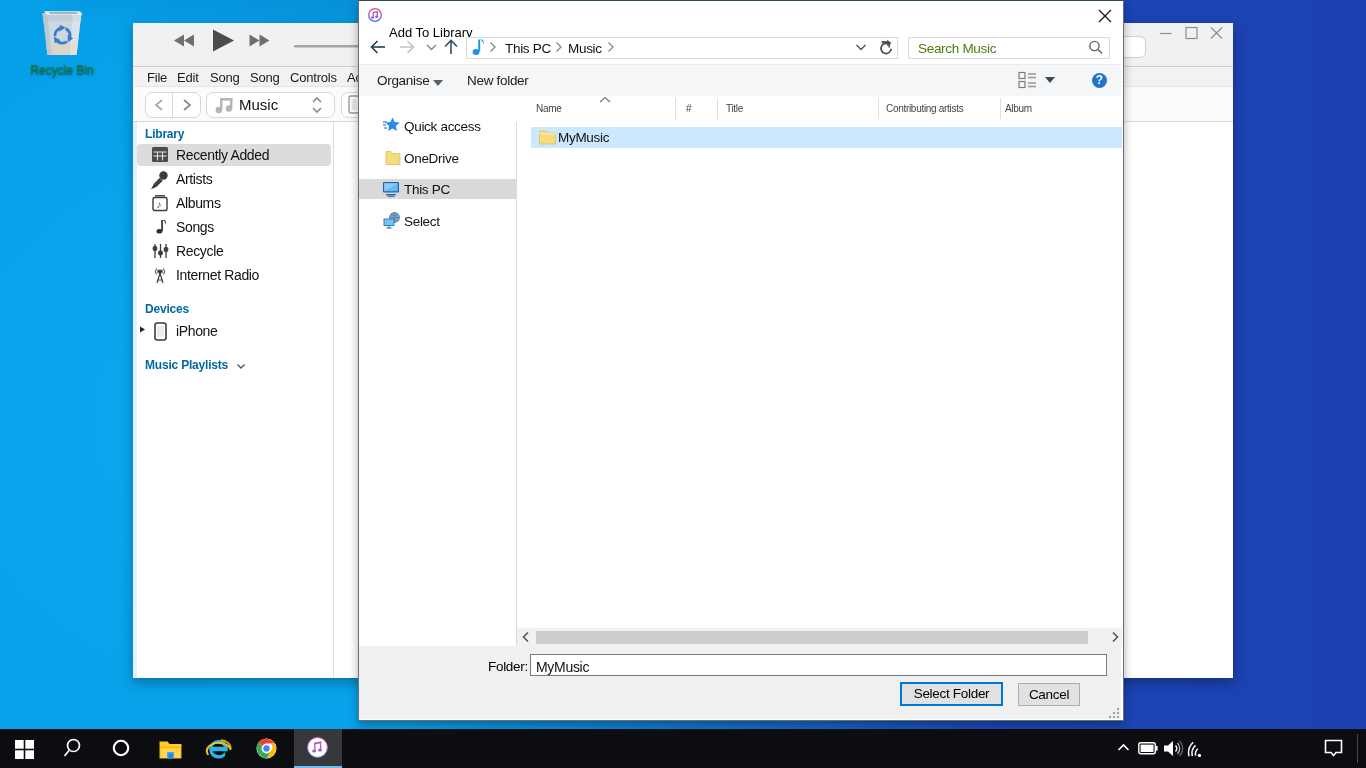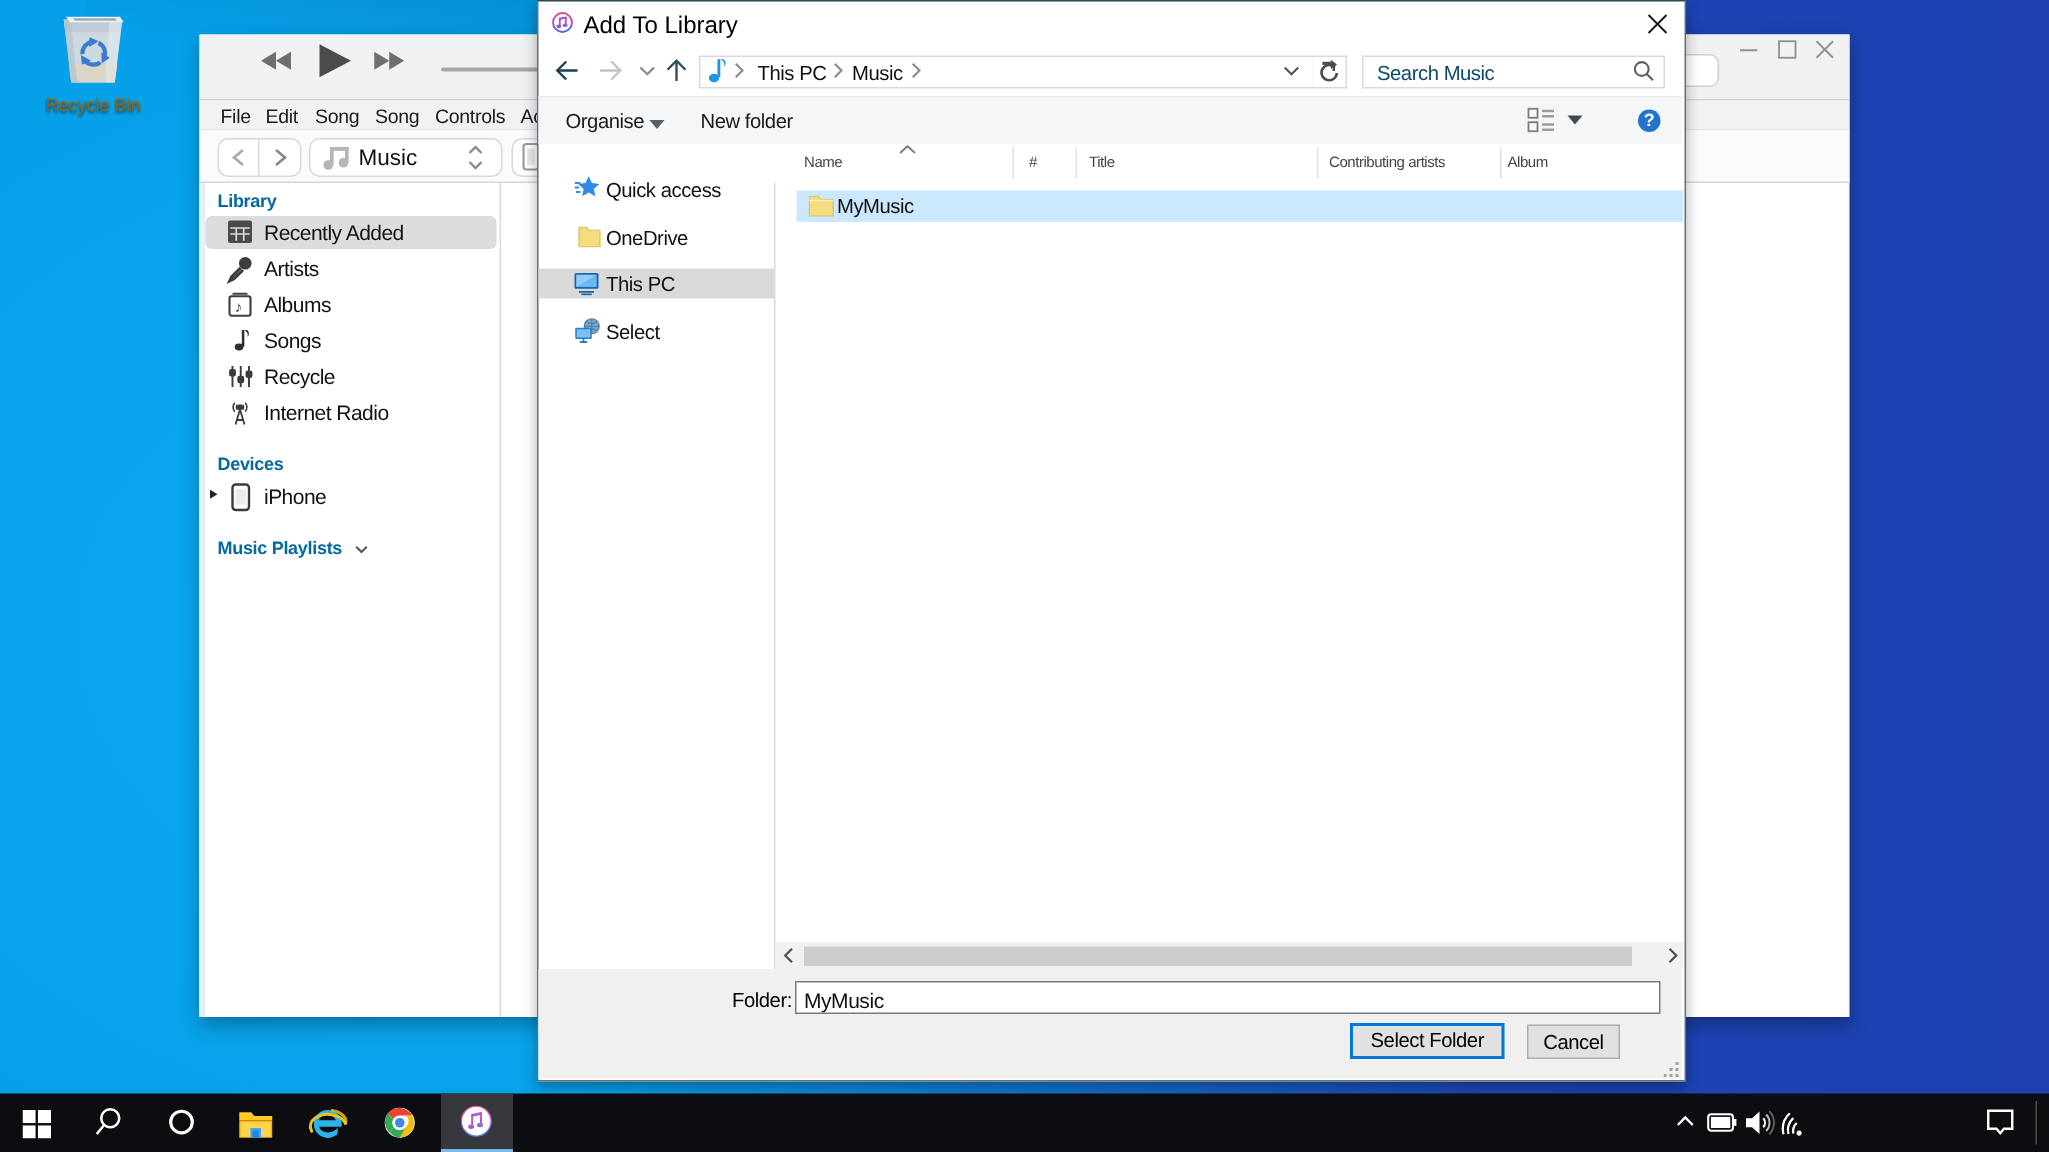--- a/index.html
+++ b/index.html
@@ -9,21 +9,21 @@
   #desktop{position:absolute;left:0;top:0;width:1366px;height:768px;
     background:linear-gradient(to right,#00a4ef 0px,#00a4ef 380px,#0d7ad8 680px,#1e49c0 1000px,#1e46ba 1366px);}
   #beam1{position:absolute;left:60px;top:-40px;width:420px;height:90px;
     background:linear-gradient(to bottom,rgba(8,90,160,0.35),rgba(8,90,160,0));
     transform:rotate(9deg);}
   #dsk-shade{position:absolute;left:0;top:0;width:1366px;height:768px;
     background:radial-gradient(ellipse 1000px 800px at 300px 420px, rgba(255,255,255,0.05), rgba(0,0,30,0.06) 88%);}
   
   #rbin{position:absolute;left:30px;top:6px;width:64px;height:70px;text-align:center;}
   #rbin-label{position:absolute;left:-20px;top:57px;width:104px;text-align:center;
-    color:#a16207;font-size:12px;text-shadow:0 1px 2px rgba(0,0,0,0.7);}
+    color:#15803d;font-size:12px;text-shadow:0 1px 2px rgba(0,0,0,0.7);}
   
   #itw{position:absolute;left:133px;top:23px;width:1100px;height:655px;background:#fff;
     box-shadow:0 5px 12px rgba(0,0,0,0.30);}
   #it-toolbar{position:absolute;left:0;top:0;width:1100px;height:43px;background:#f0f1f2;border-bottom:1px solid #cfcfcf;}
   #it-menubar{position:absolute;left:0;top:44px;width:1100px;height:19px;background:#f2f2f3;border-bottom:1px solid #e4e4e4;}
   #it-navbar{position:absolute;left:0;top:64px;width:1100px;height:34px;background:#fbfbfc;border-bottom:1px solid #d6d6d6;}
   #it-side{position:absolute;left:0;top:99px;width:200px;height:556px;background:#fff;border-right:1px solid #dcdcdc;}
   .mi{position:absolute;top:3px;font-size:13px;letter-spacing:-0.2px;color:#1a1a1a;}
   .srow{position:absolute;left:43px;font-size:14px;letter-spacing:-0.35px;color:#111;}
   .shead{position:absolute;left:12px;font-size:12px;font-weight:bold;letter-spacing:-0.2px;color:#0369a1;}
@@ -210,21 +210,21 @@
     </defs>
     <circle cx="7" cy="7" r="6.3" fill="#fff" stroke="url(#itg)" stroke-width="1.3"></circle>
     <g fill="url(#itg)">
       <rect x="8.6" y="3.4" width="1.2" height="5.4"></rect>
       <rect x="4.6" y="4.6" width="1.2" height="5.0"></rect>
       <rect x="4.6" y="3.9" width="5.2" height="1.3" transform="rotate(-10 4.6 4.4)"></rect>
       <ellipse cx="4.6" cy="9.6" rx="1.6" ry="1.2"></ellipse>
       <ellipse cx="8.7" cy="8.8" rx="1.6" ry="1.2"></ellipse>
     </g>
   </svg>
-  <div class="abs" style="left:30px;top:8px;font-size:16px;color:#000;">Add To Library</div>
+  <div class="abs" style="left:30px;top:24px;font-size:13px;color:#000;">Add To Library</div>
   <svg class="abs" style="left:737px;top:6px" width="18" height="18" viewBox="0 0 18 18">
     <g stroke="#1a1a1a" stroke-width="1.3">
       <line x1="3" y1="3" x2="15" y2="15"></line>
         <line x1="15" y1="3" x2="3" y2="15"></line>
     </g>
   </svg>
 
   <svg class="abs" style="left:10px;top:36px" width="95" height="22" viewBox="0 0 95 22">
     <g fill="none" stroke="#1d4152" stroke-width="1.6">
       <line x1="2.5" y1="10" x2="16" y2="10"></line>
@@ -263,21 +263,21 @@
 
   <div class="abs" style="left:516px;top:36px;width:22px;height:20px;border:1px solid #d9d9d9;border-left:none;background:#fff;"></div>
   <svg class="abs" style="left:518px;top:38px" width="18" height="17" viewBox="0 0 18 17">
     <path d="M12.9 6.0 A5.1 5.1 0 1 0 14.2 9.7" fill="none" stroke="#4d4d4d" stroke-width="1.7"></path>
     <path d="M12.2 5.3 L12.2 8.4" stroke="#4d4d4d" stroke-width="1.6"></path>
     <rect x="4.6" y="2.2" width="6.4" height="2.1" fill="#4d4d4d"></rect>
     <polygon points="10.2,0.8 14.4,4.0 10.2,7.2" fill="#4d4d4d"></polygon>
   </svg>
 
   <div class="abs" style="left:549px;top:36px;width:200px;height:20px;border:1px solid #d9d9d9;background:#fff;"></div>
-  <div class="abs" style="left:559px;top:40px;font-size:13.5px;letter-spacing:-0.3px;color:#0c4a6e;">Search Music</div>
+  <div class="abs" style="left:559px;top:40px;font-size:13.5px;letter-spacing:-0.3px;color:#4d7c0f;">Search Music</div>
   <svg class="abs" style="left:728px;top:38px" width="18" height="17" viewBox="0 0 18 17">
     <circle cx="7.5" cy="7" r="4.6" fill="none" stroke="#5f5f5f" stroke-width="1.4"></circle>
     <line x1="11" y1="10.5" x2="15" y2="14.5" stroke="#5f5f5f" stroke-width="1.4"></line>
   </svg>
 
   <div class="abs" style="left:0px;top:63px;width:762px;height:31px;background:#f5f6f7;border-top:1px solid #ececec;"></div>
   <div class="abs" style="left:18px;top:72px;font-size:13.5px;letter-spacing:-0.3px;color:#1a1a1a;">Organise</div>
   <svg class="abs" style="left:73px;top:77px" width="12" height="10" viewBox="0 0 12 10">
       <polygon points="1,2 11,2 6,8" fill="#54606c"></polygon>
     </svg>

